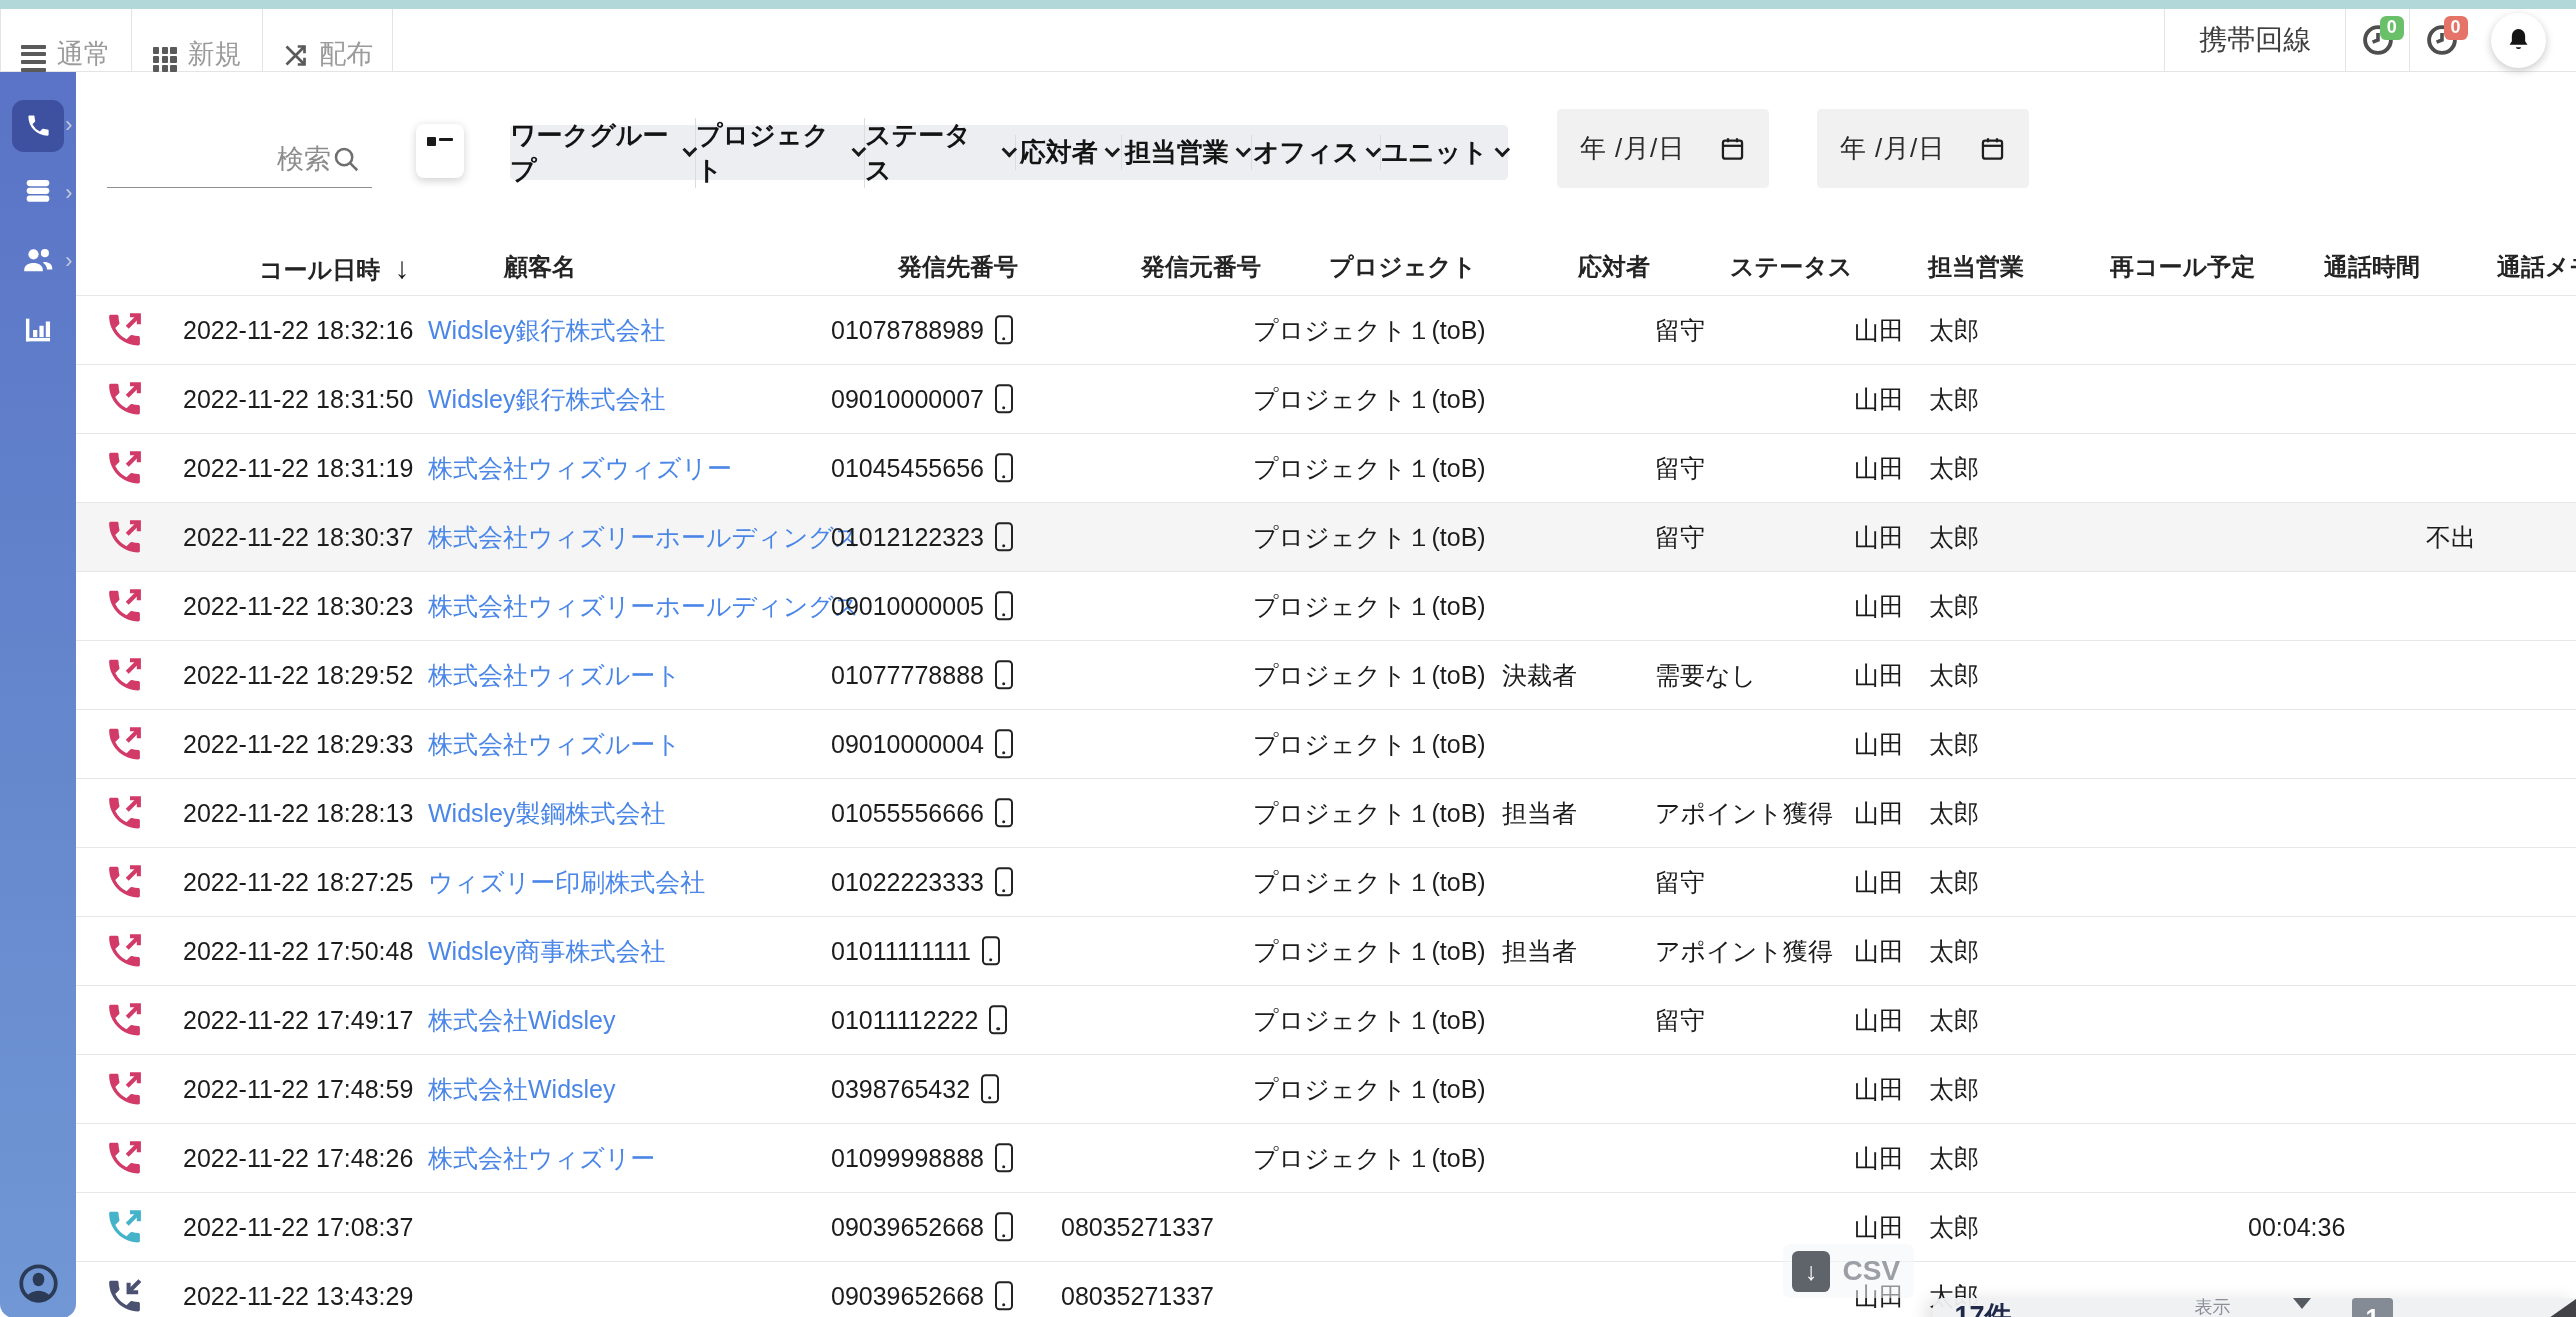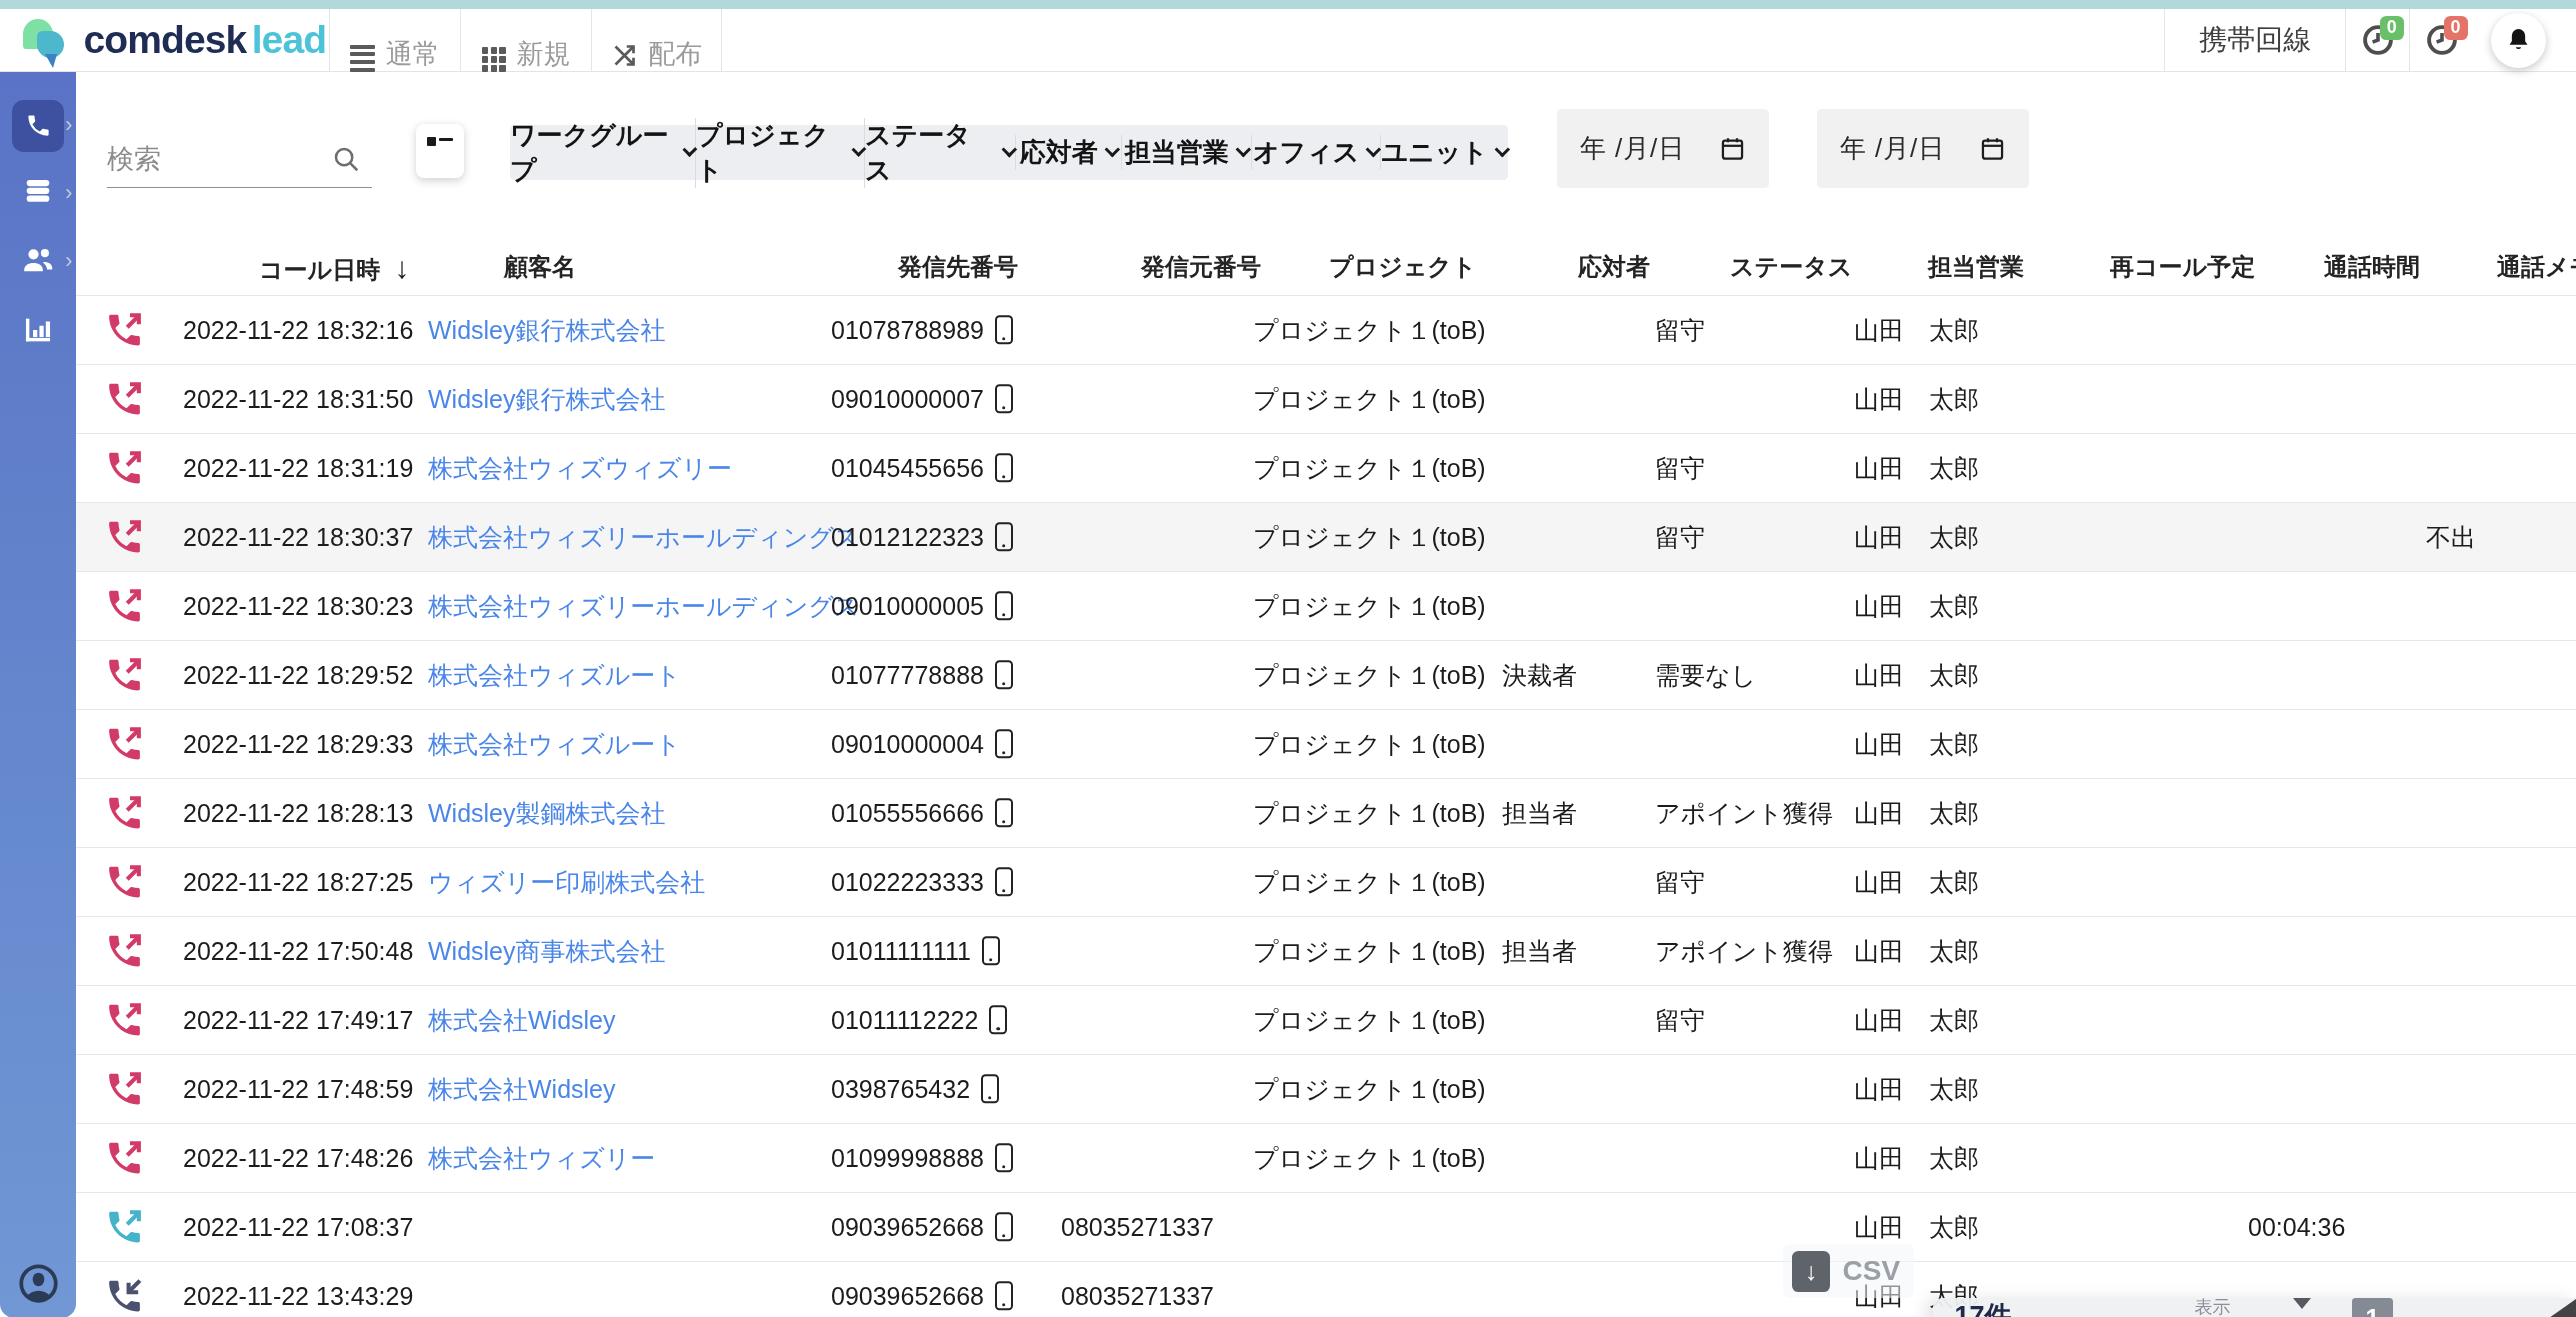--- a/index.html
+++ b/index.html
@@ -48,21 +48,21 @@
   .side-item { position:absolute; left:0; width:76px; height:57px; display:flex; align-items:center; justify-content:center; }
   .side-item .chev { position:absolute; right:3.6px; font-size:21.5px; color:rgba(250,246,222,0.65); }
   .phone-active { width:52px; height:52px; border-radius:11.6px; background:#3d51a0;
                   display:flex; align-items:center; justify-content:center; }
   .side-profile { position:absolute; left:0; bottom:12.5px; width:76px; display:flex; justify-content:center; }
 
   
   .search-wrap { position:absolute; left:107px; top:131px; width:265px; height:57px;
                  border-bottom:1.8px solid #8f8f8f; display:flex; align-items:center; }
   .search-input { border:none; outline:none; width:224px; font-size:27px; color:#ec4899; background:transparent;
-                  font-family:inherit; }
+                  font-family:inherit;text-align:right; }
   .search-input::placeholder { color:#8c8c8c; }
   .view-btn { position:absolute; left:416px; top:124px; width:48px; height:54px; background:#fff; border-radius:8px;
               box-shadow:0 2.7px 9px rgba(0,0,0,0.18); display:flex; align-items:center; justify-content:center; }
   .vt-icon { width:27px; }
   .vt-r1 { display:flex; gap:3.6px; margin-bottom:3.6px; }
   .vt-sq { width:9px; height:9px; background:#1a1a1a; border-radius:0.9px; }
   .vt-b1 { width:14.3px; height:3.6px; background:#1a1a1a; border-radius:0.9px; margin-top:0.9px; }
   .vt-b1b { width:14.3px; height:3.6px; background:#1a1a1a; border-radius:0.9px; margin-top:4.5px; margin-left:12.5px; position:relative; top:-9px;}
   .vt-b2 { width:27px; height:4px; background:#1a1a1a; border-radius:0.9px; margin-bottom:4.5px; }
   .vt-b3 { width:16px; height:4px; background:#1a1a1a; border-radius:0.9px; }
@@ -118,30 +118,20 @@
   .page-box { width:41px; height:41px; background:#848b94; border-radius:3.6px; margin-left:41px;
               color:#fff; font-size:25px; font-weight:bold; display:flex; align-items:center; justify-content:center; }
   .corner-wedge { position:absolute; right:0; bottom:0; width:0; height:0; z-index:9;
                   border-left:27px solid transparent; border-bottom:19.7px solid rgba(35,35,40,0.85); }
 </style>
 </head>
 <body>
 
 <div class="top-strip"></div>
 <div class="appbar">
-  <div class="brand">
-    <span class="brand-mark">
-      <i class="bub-green"></i>
-        <i class="bub-teal"></i>
-        <i class="bub-tail"></i>
-    </span>
-    <span class="brand-text">
-      <span class="p1">comdesk</span><span class="p2">lead</span>
-    </span>
-  </div>
   <div class="menu">
     <div class="menu-item">
       <span class="mi icon-list">
           <i></i>
           <i></i>
           <i></i>
           <i></i>
         </span>
       <span class="menu-label">通常</span>
     </div>

